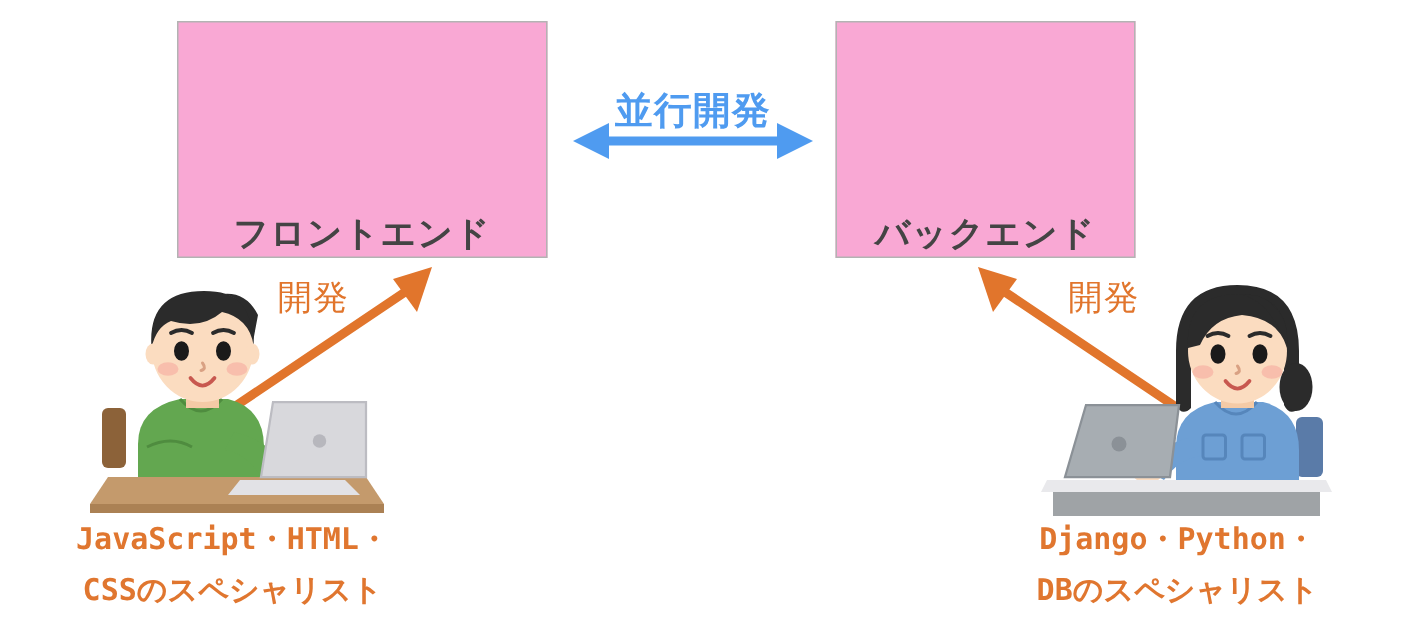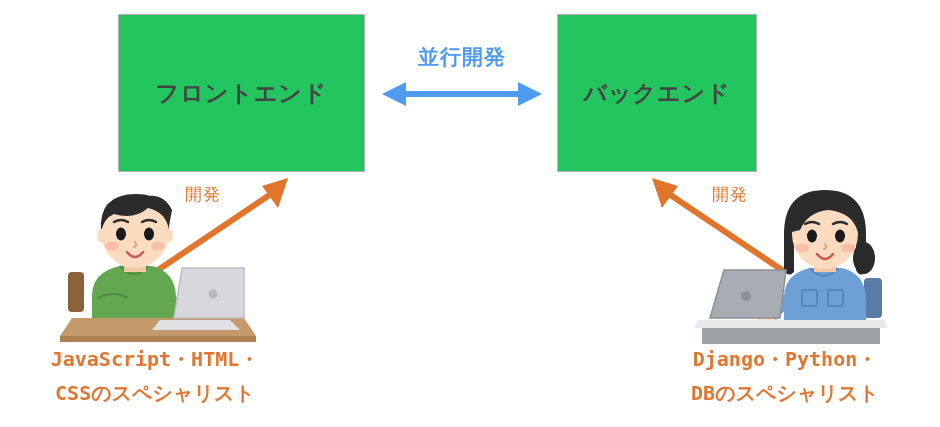--- a/index.html
+++ b/index.html
@@ -16,46 +16,46 @@
     width: 940px;
     height: 427px;
     background: #ffffff;
     overflow: hidden;
   }
 
   
   .layer-box {
     position: absolute;
     box-sizing: border-box;
-    background: #22c55e;
+    background: #f9a8d4;
     border: 1px solid #b3b3b3;
     display: flex;
-    align-items: center;
+    align-items: flex-end;
     justify-content: center;
   }
   .layer-box .box-label {
     font-family: "DejaVu Sans", "Liberation Sans", sans-serif;
     font-size: 23px;
     font-weight: 700;
     color: #444444;
     letter-spacing: 1px;
     white-space: nowrap;
   }
   #box-frontend { left: 118px; top: 14px; width: 247px; height: 158px; }
   #box-backend  { left: 557px; top: 14px; width: 200px; height: 158px; }
 
   
   #parallel-label {
     position: absolute;
     left: 383px;
-    top: 43px;
+    top: 57px;
     width: 158px;
     text-align: center;
     font-family: "DejaVu Sans", "Liberation Sans", sans-serif;
-    font-size: 21px;
+    font-size: 25px;
     font-weight: 700;
     color: #4f9bf0;
     letter-spacing: 1px;
     white-space: nowrap;
   }
   #parallel-arrow {
     position: absolute;
     left: 378px;
     top: 76px;
     width: 168px;
@@ -65,21 +65,21 @@
   
   .dev-arrow {
     position: absolute;
   }
   #dev-arrow-left  { left: 150px; top: 172px; width: 150px; height: 106px; }
   #dev-arrow-right { left: 640px; top: 172px; width: 150px; height: 106px; }
 
   .dev-label {
     position: absolute;
     font-family: "DejaVu Sans", "Liberation Sans", sans-serif;
-    font-size: 17px;
+    font-size: 23px;
     font-weight: 400;
     color: #e1752c;
     letter-spacing: 1px;
     white-space: nowrap;
   }
   #dev-label-left  { left: 185px; top: 183px; }
   #dev-label-right { left: 712px; top: 183px; }
 
   
   .spec-caption {

